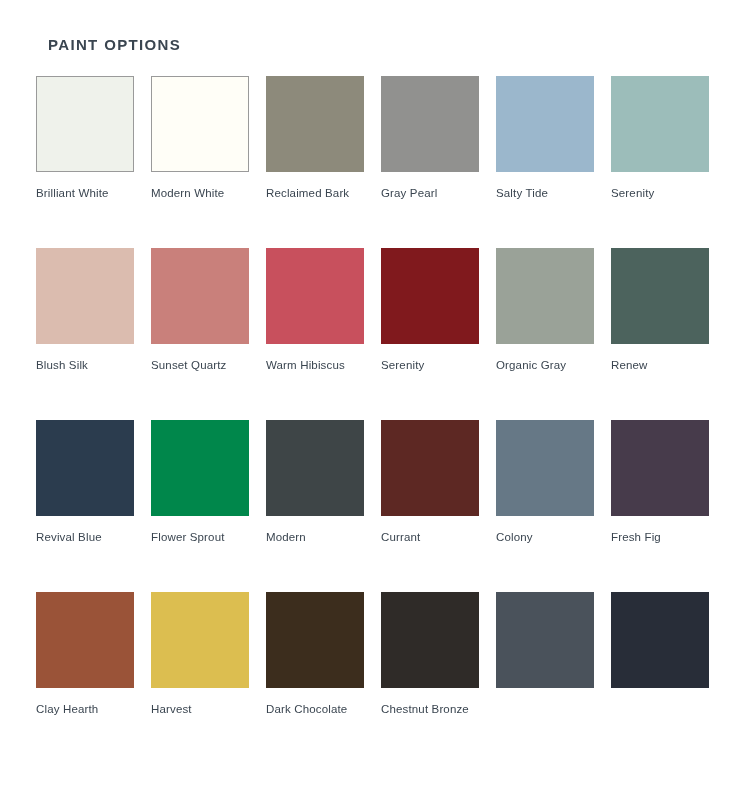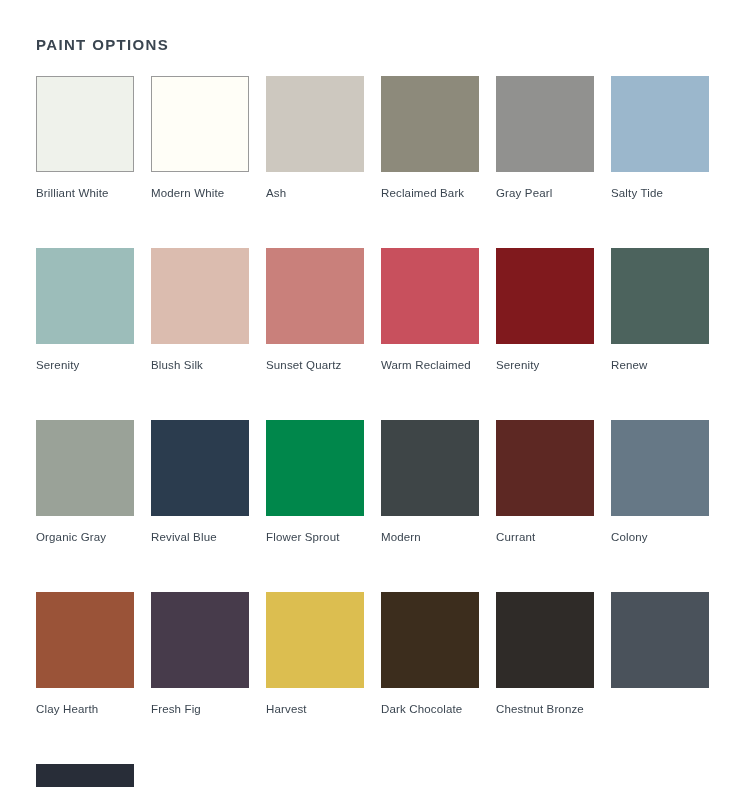--- a/index.html
+++ b/index.html
@@ -15,21 +15,21 @@
     overflow: hidden;
   }
   .page {
     position: relative;
     width: 751px;
     height: 787px;
     box-sizing: border-box;
   }
   .page-title {
     position: absolute;
-    left: 36px;
+    left: 48px;
     top: 35px;
     font-size: 15px;
     font-weight: bold;
     letter-spacing: 1.35px;
     color: #3a4550;
     text-transform: uppercase;
     line-height: 20px;
     white-space: nowrap;
   }
   .swatch-grid {
@@ -73,24 +73,20 @@
   <div class="swatch-grid">
       <div class="swatch-cell">
         <div class="swatch-chip bordered" style="background: rgb(239, 242, 235); border-color: rgb(154, 154, 154);"></div>
         <div class="swatch-label">Brilliant White</div>
       </div>
       <div class="swatch-cell">
         <div class="swatch-chip bordered" style="background: rgb(255, 254, 247); border-color: rgb(154, 154, 154);"></div>
         <div class="swatch-label">Modern White</div>
       </div>
       <div class="swatch-cell">
-        <div class="swatch-chip" style="background: rgb(205, 200, 191);"></div>
-        <div class="swatch-label">Ash</div>
-      </div>
-      <div class="swatch-cell">
         <div class="swatch-chip" style="background: rgb(141, 138, 123);"></div>
         <div class="swatch-label">Reclaimed Bark</div>
       </div>
       <div class="swatch-cell">
         <div class="swatch-chip" style="background: rgb(145, 145, 143);"></div>
         <div class="swatch-label">Gray Pearl</div>
       </div>
       <div class="swatch-cell">
         <div class="swatch-chip" style="background: rgb(155, 183, 204);"></div>
         <div class="swatch-label">Salty Tide</div>
@@ -102,33 +98,33 @@
       <div class="swatch-cell">
         <div class="swatch-chip" style="background: rgb(219, 188, 175);"></div>
         <div class="swatch-label">Blush Silk</div>
       </div>
       <div class="swatch-cell">
         <div class="swatch-chip" style="background: rgb(201, 128, 123);"></div>
         <div class="swatch-label">Sunset Quartz</div>
       </div>
       <div class="swatch-cell">
         <div class="swatch-chip" style="background: rgb(200, 80, 93);"></div>
-        <div class="swatch-label">Warm Reclaimed</div>
+        <div class="swatch-label">Warm Hibiscus</div>
       </div>
       <div class="swatch-cell">
         <div class="swatch-chip" style="background: rgb(128, 25, 29);"></div>
         <div class="swatch-label">Serenity</div>
       </div>
       <div class="swatch-cell">
+        <div class="swatch-chip" style="background: rgb(154, 162, 152);"></div>
+        <div class="swatch-label">Organic Gray</div>
+      </div>
+      <div class="swatch-cell">
         <div class="swatch-chip" style="background: rgb(76, 99, 93);"></div>
         <div class="swatch-label">Renew</div>
-      </div>
-      <div class="swatch-cell">
-        <div class="swatch-chip" style="background: rgb(154, 162, 152);"></div>
-        <div class="swatch-label">Organic Gray</div>
       </div>
       <div class="swatch-cell">
         <div class="swatch-chip" style="background: rgb(43, 60, 78);"></div>
         <div class="swatch-label">Revival Blue</div>
       </div>
       <div class="swatch-cell">
         <div class="swatch-chip" style="background: rgb(0, 135, 75);"></div>
         <div class="swatch-label">Flower Sprout</div>
       </div>
       <div class="swatch-cell">
@@ -137,26 +133,26 @@
       </div>
       <div class="swatch-cell">
         <div class="swatch-chip" style="background: rgb(93, 40, 35);"></div>
         <div class="swatch-label">Currant</div>
       </div>
       <div class="swatch-cell">
         <div class="swatch-chip" style="background: rgb(102, 120, 134);"></div>
         <div class="swatch-label">Colony</div>
       </div>
       <div class="swatch-cell">
+        <div class="swatch-chip" style="background: rgb(71, 59, 75);"></div>
+        <div class="swatch-label">Fresh Fig</div>
+      </div>
+      <div class="swatch-cell">
         <div class="swatch-chip" style="background: rgb(154, 83, 56);"></div>
         <div class="swatch-label">Clay Hearth</div>
-      </div>
-      <div class="swatch-cell">
-        <div class="swatch-chip" style="background: rgb(71, 59, 75);"></div>
-        <div class="swatch-label">Fresh Fig</div>
       </div>
       <div class="swatch-cell">
         <div class="swatch-chip" style="background: rgb(220, 190, 80);"></div>
         <div class="swatch-label">Harvest</div>
       </div>
       <div class="swatch-cell">
         <div class="swatch-chip" style="background: rgb(60, 45, 29);"></div>
         <div class="swatch-label">Dark Chocolate</div>
       </div>
       <div class="swatch-cell">

